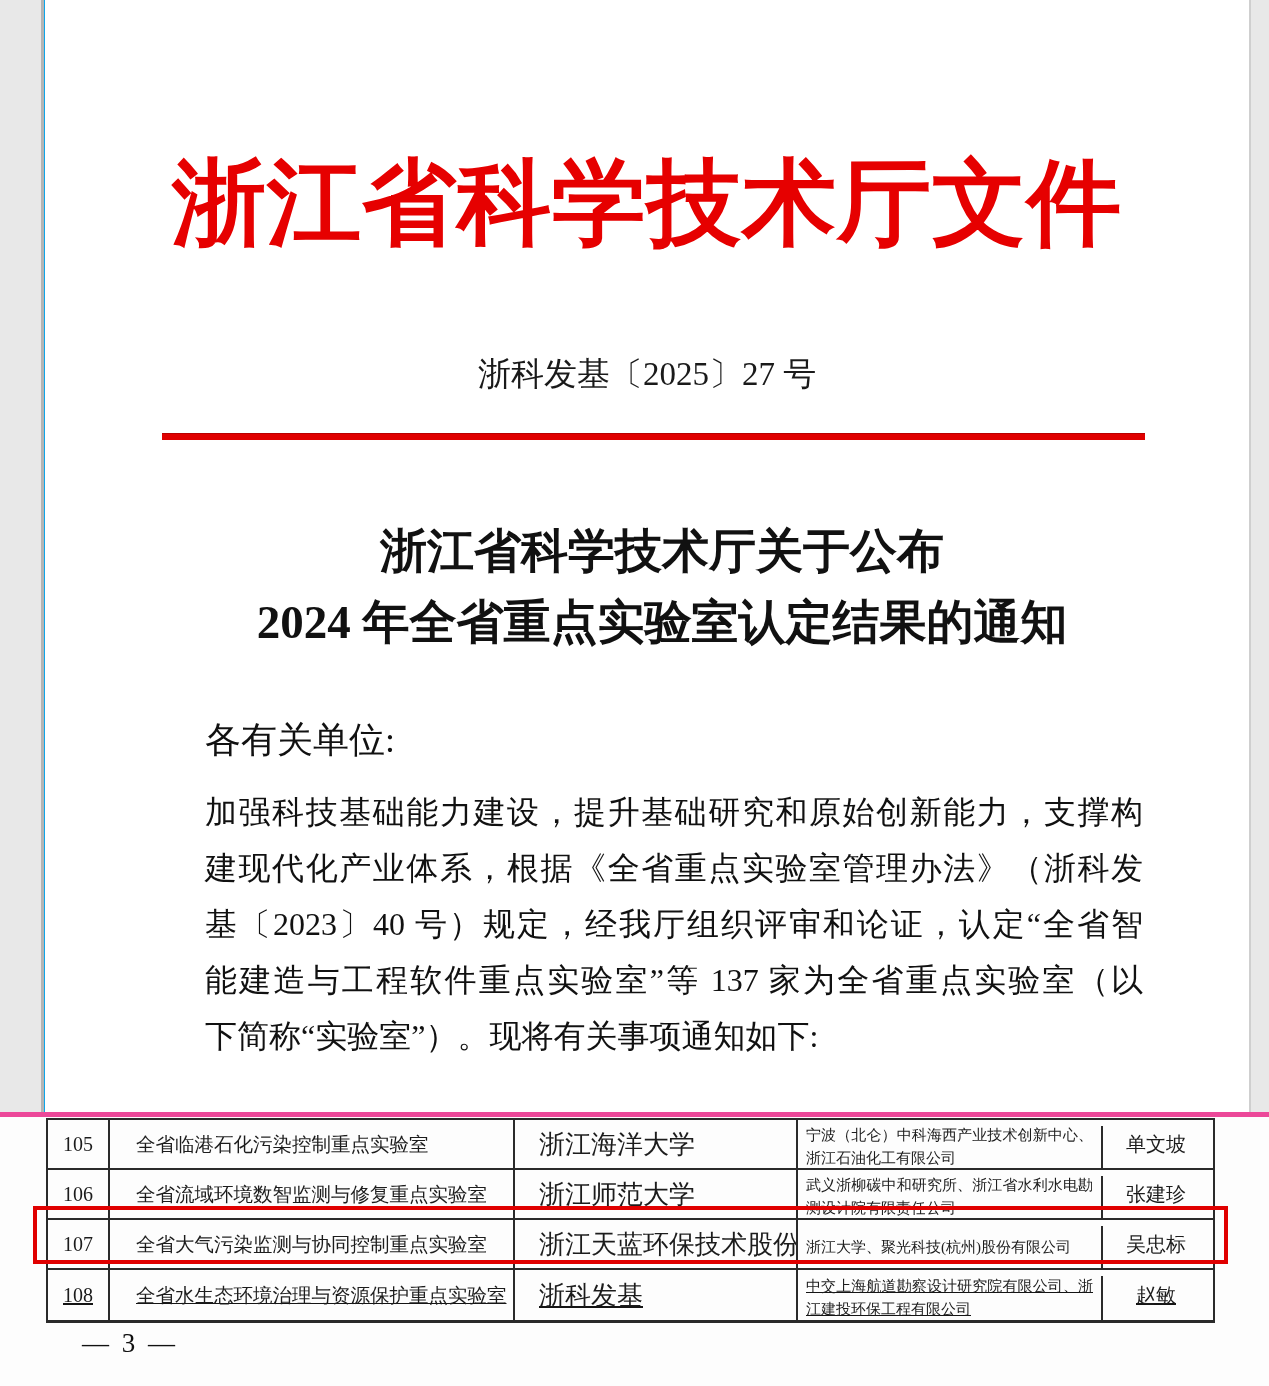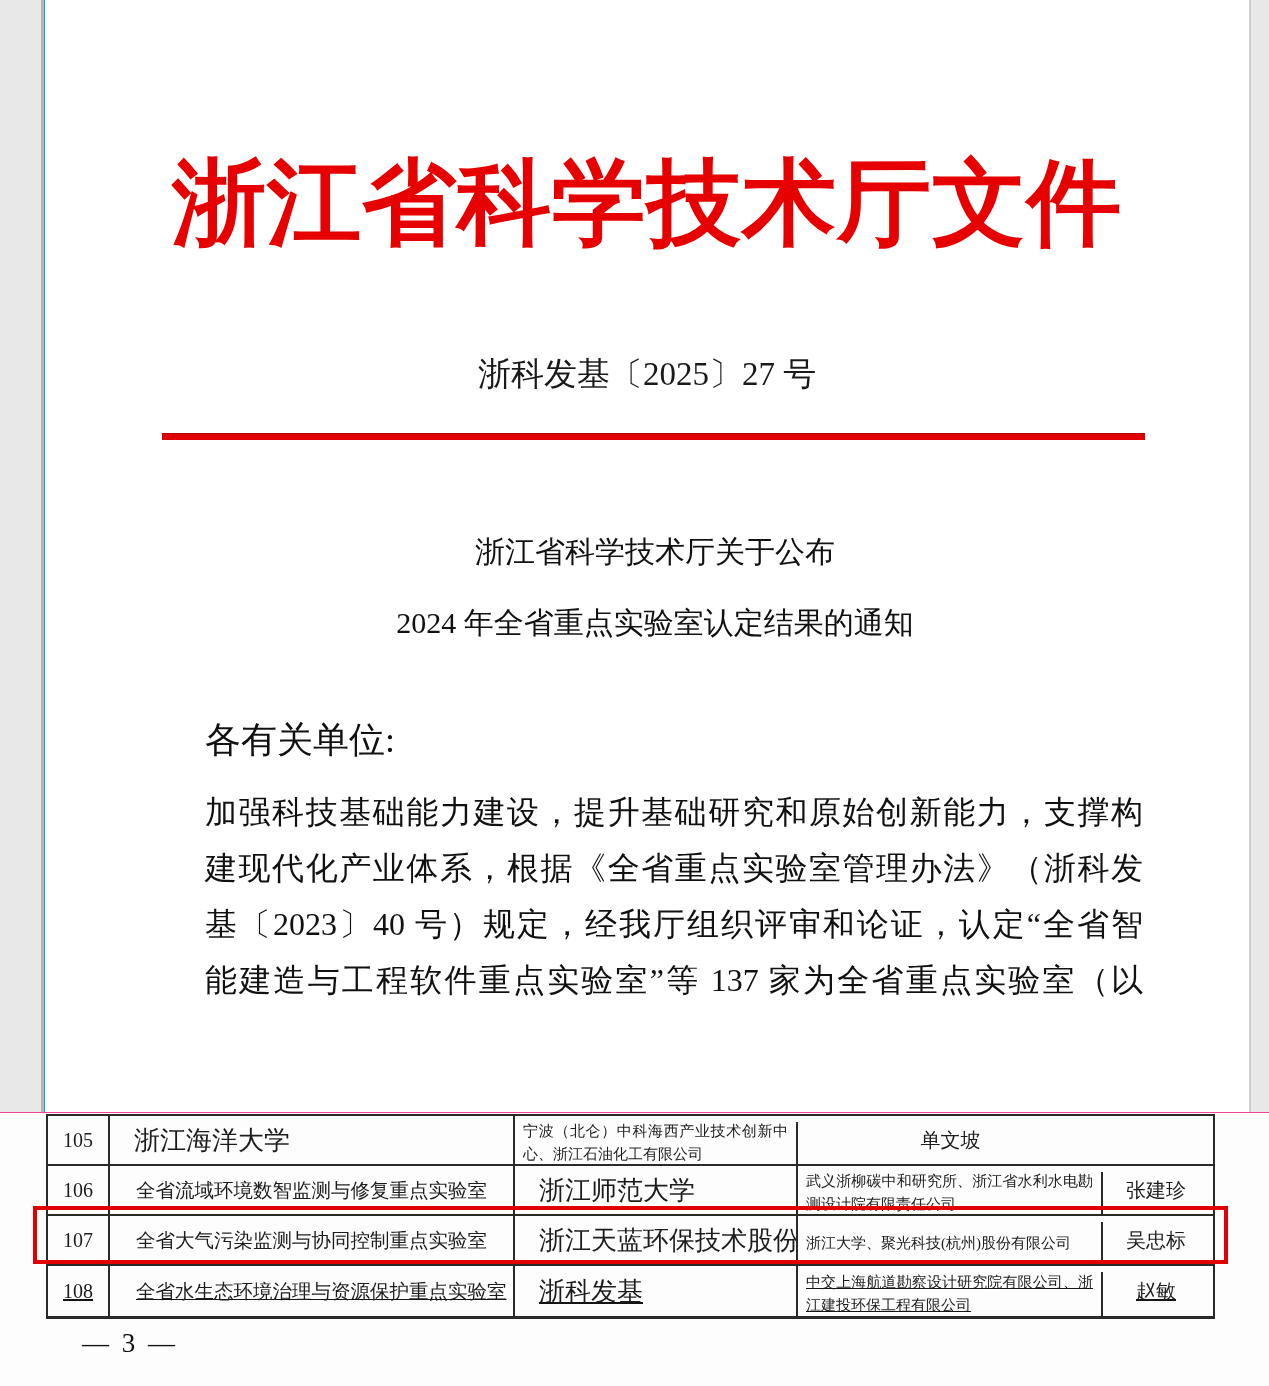--- a/index.html
+++ b/index.html
@@ -56,25 +56,25 @@
   .red-rule {
     position: absolute;
     left: 117px; top: 433px;
     width: 983px; height: 7px;
     background: #e00000;
     border-top: 1px solid #b80000;
   }
 
   .subtitle {
     position: absolute;
-    left: 8px; top: 516px;
+    left: 15px; top: 516px;
     width: 100%;
     text-align: center;
-    font-weight: normal;
-    font-size: 30px;
+    font-weight: bold;
+    font-size: 47px;
     line-height: 71px;
     color: #111;
     white-space: nowrap;
   }
 
   .salutation {
     position: absolute;
     left: 160px; top: 716px;
     font-size: 36px;
     color: #111;
@@ -91,21 +91,21 @@
   .body-text .line { white-space: nowrap; }
   .body-text .fill { text-align: justify; text-align-last: justify; }
   .body-text .indent { text-indent: 2em; }
 
   
   .table-band {
     position: absolute;
     left: 0; top: 1112px;
     width: 1269px; height: 274px;
     background: #fdfdfd;
-    border-top: 1px solid #ec4899;
+    border-top: 5px solid #ec4899;
   }
 
   .results-table {
     position: absolute;
     left: 46px; top: 1px;
     width: 1169px;
     border: 2px solid #2a2a2a;
     border-bottom: 3px solid #2a2a2a;
   }
   .t-row {
@@ -174,28 +174,30 @@
       <div>2024 年全省重点实验室认定结果的通知</div>
     </div>
 
     <div class="salutation">各有关单位:</div>
 
     <div class="body-text">
       <div class="line fill">加强科技基础能力建设，提升基础研究和原始创新能力，支撑构</div>
       <div class="line fill">建现代化产业体系，根据《全省重点实验室管理办法》（浙科发</div>
       <div class="line fill">基〔2023〕40 号）规定，经我厅组织评审和论证，认定“全省智</div>
       <div class="line fill">能建造与工程软件重点实验室”等 137 家为全省重点实验室（以</div>
+      <div class="line">下简称“实验室”）。现将有关事项通知如下:</div>
     </div>
   </div>
 
   <div class="table-band">
     <div class="results-table">
 
       <div class="t-row">
         <div class="t-cell c-num">105</div>
+        <div class="t-cell c-lab">全省临港石化污染控制重点实验室</div>
         <div class="t-cell c-inst">浙江海洋大学</div>
         <div class="t-cell c-collab">
             <span>宁波（北仑）中科海西产业技术创新中心、浙江石油化工有限公司</span>
           </div>
         <div class="t-cell c-director">单文坡</div>
       </div>
 
       <div class="t-row">
         <div class="t-cell c-num">106</div>
         <div class="t-cell c-lab">全省流域环境数智监测与修复重点实验室</div>

